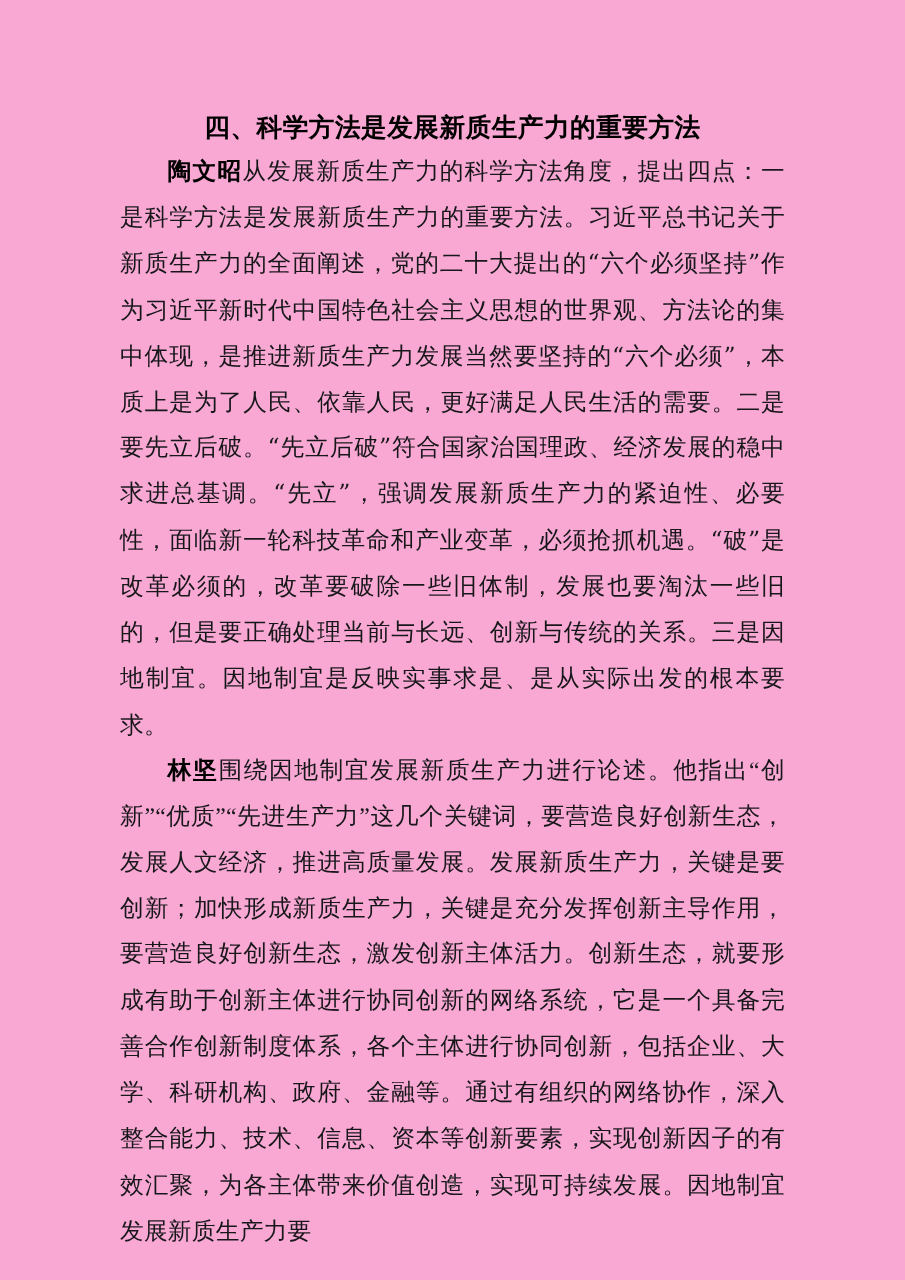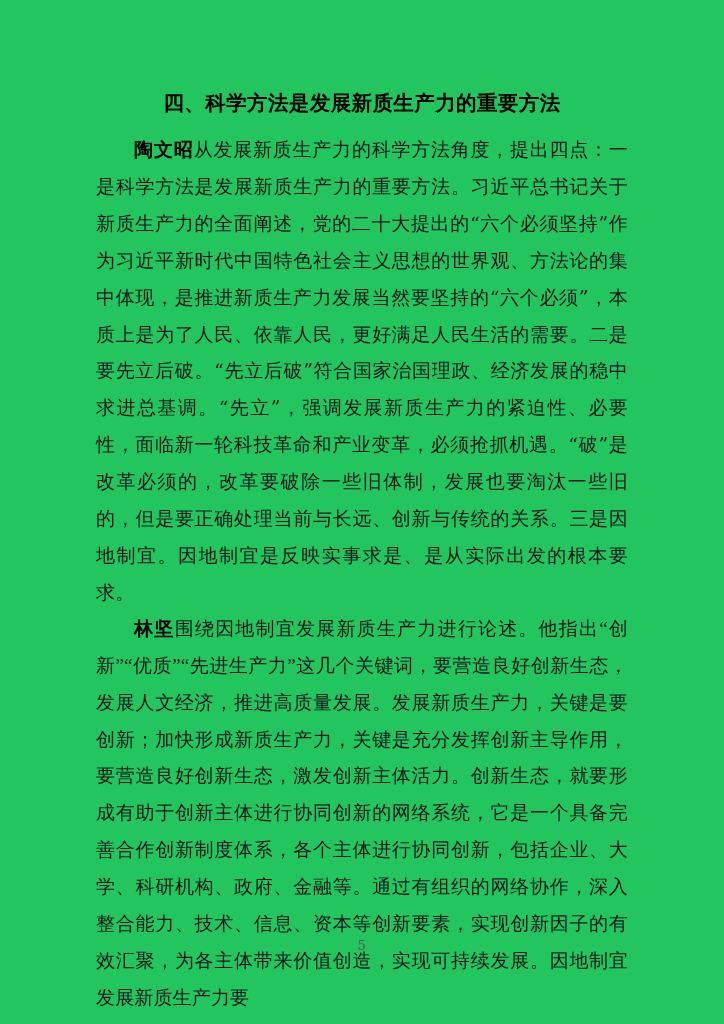--- a/index.html
+++ b/index.html
@@ -15,21 +15,21 @@
     position: relative;
     overflow: hidden;
     font-family: "DejaVu Serif", serif;
     color: #1a1a1a;
     -webkit-font-smoothing: antialiased;
   }
 
   .page {
     position: absolute;
     inset: 0;
-    background: #22c55e;
+    background: #f9a8d4;
   }
 
   
   .content {
     position: absolute;
     left: 96px;
     top: 0;
     width: 532px;
   }
 
@@ -54,21 +54,21 @@
     margin: 0;
     text-align: justify;
     text-align-last: left;
     text-justify: inter-character;
     text-indent: 2em;
     letter-spacing: 0.15px;
     word-break: break-all;
   }
 
   .doc-paragraph.first-para {
-    margin-top: 13px;
+    margin-top: 1px;
   }
 
   .doc-paragraph.second-para {
     margin-top: 0;
     font-family: Liberation Serif, serif;
   }
 
   .speaker-name {
     font-weight: 700;
     color: #000000;

